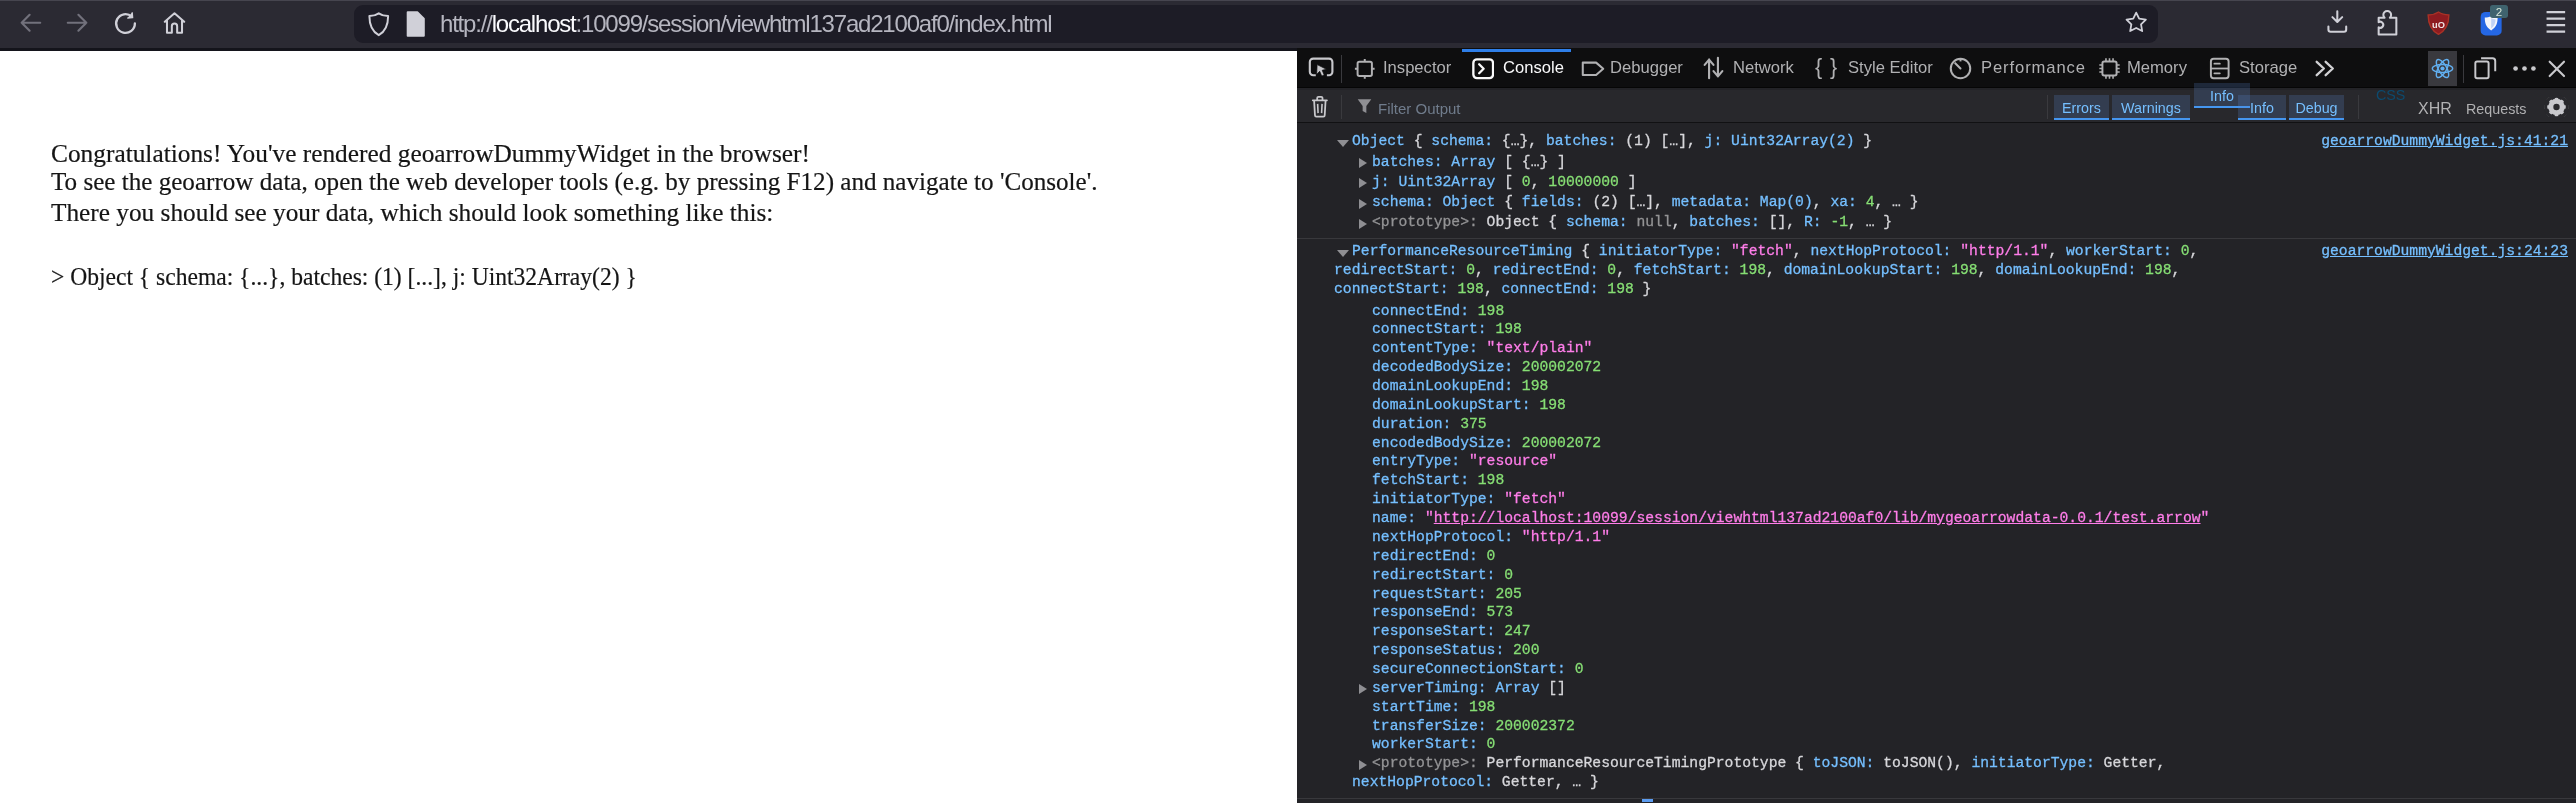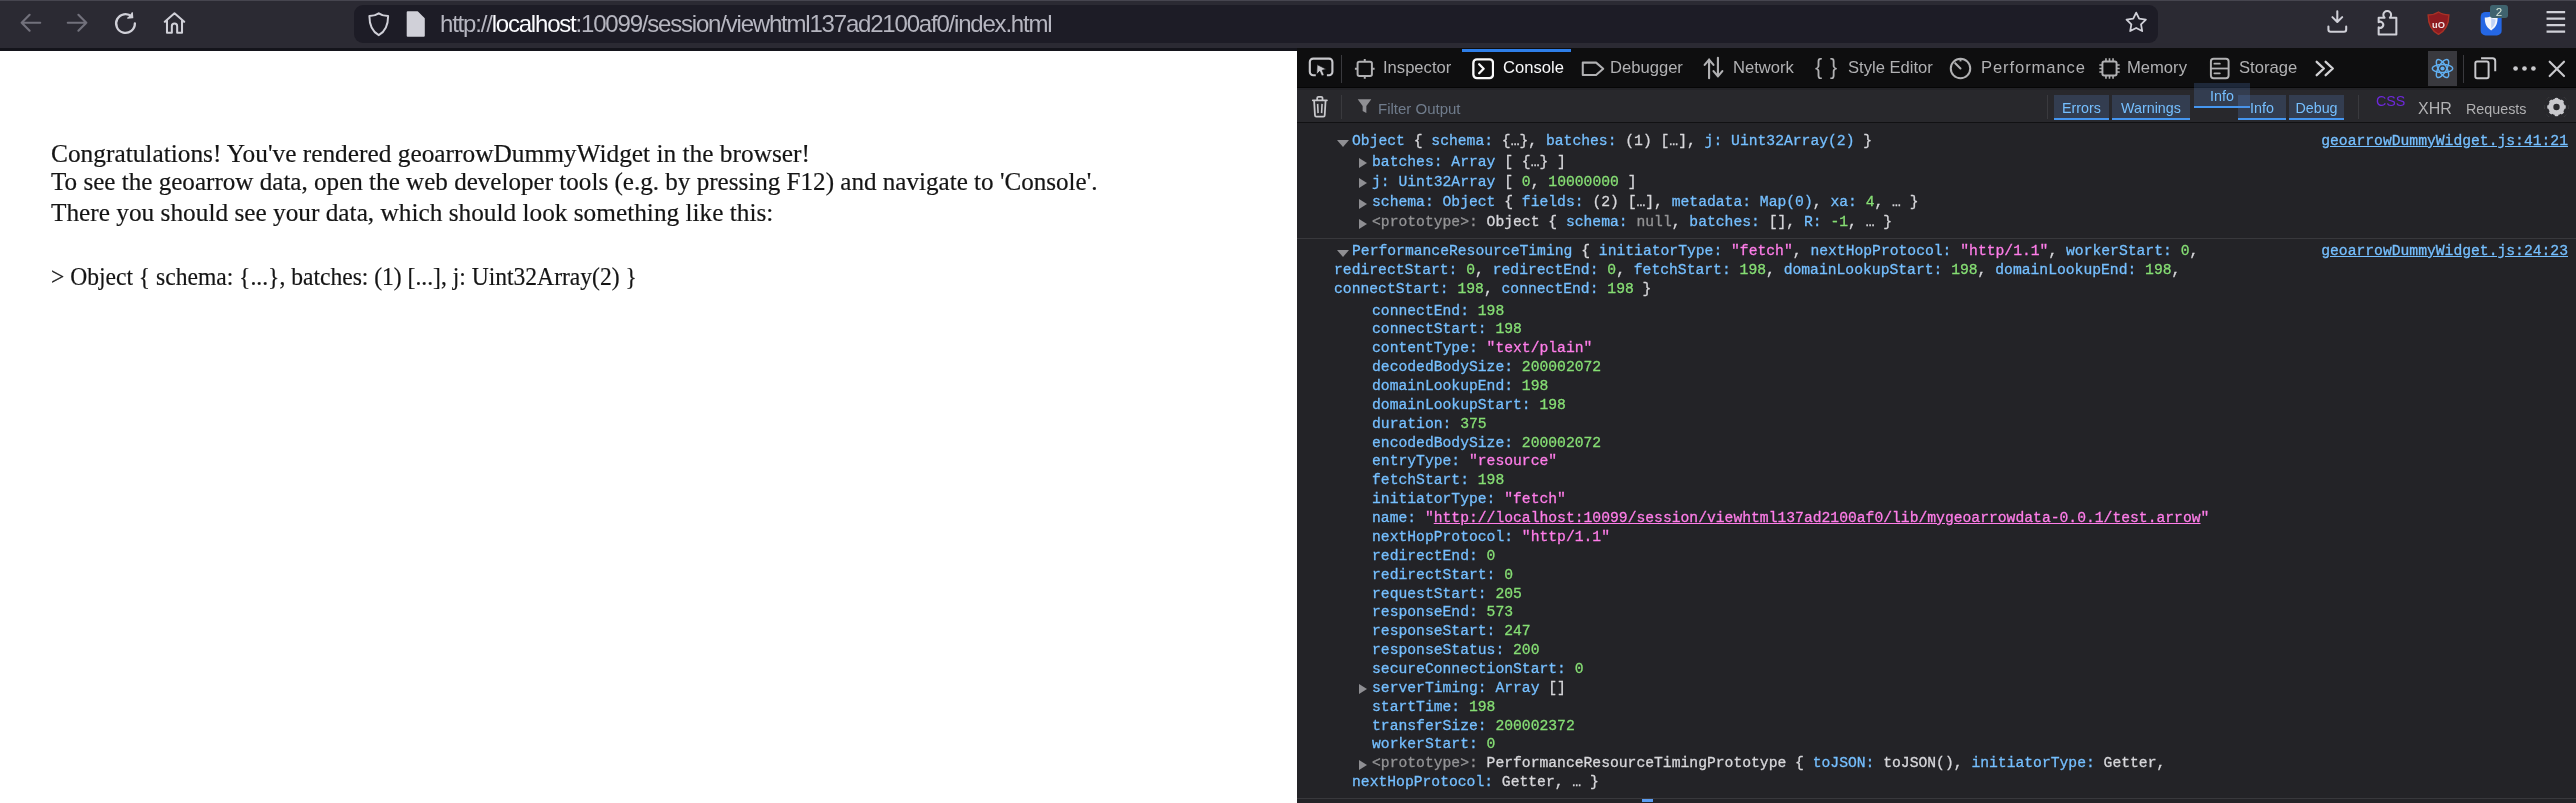--- a/index.html
+++ b/index.html
@@ -146,21 +146,21 @@
     <path d="M0.8 1.2 H16.2 L10.6 8.8 V16.8 L6.4 14.6 V8.8 Z" fill="#8f8f93"></path>
   </svg>
 <div class="abs" style="left:1378px;top:90px;height:33px;line-height:38px;font-size:15px;color:#707c8c">Filter Output</div>
 <div class="abs" style="left:2047px;top:95px;width:0.9px;height:24px;background:#3a3a3e"></div>
 <div class="abs" style="left:2054px;top:95px;width:55px;height:25px;background:rgba(89,138,211,0.22);border-bottom:2.2px solid #4596f0;color:#75bfff;font-size:14.3px;text-align:center;line-height:27px">Errors</div>
 <div class="abs" style="left:2112px;top:95px;width:78px;height:25px;background:rgba(89,138,211,0.22);border-bottom:2.2px solid #4596f0;color:#75bfff;font-size:14.3px;text-align:center;line-height:27px">Warnings</div>
 <div class="abs" style="left:2194px;top:83px;width:56px;height:25px;background:rgba(89,138,211,0.22);border-bottom:2.2px solid #4596f0;color:#75bfff;font-size:14.3px;text-align:center;line-height:27px">Info</div>
 <div class="abs" style="left:2238px;top:95px;width:48px;height:25px;background:rgba(89,138,211,0.22);border-bottom:2.2px solid #4596f0;color:#75bfff;font-size:14.3px;text-align:center;line-height:27px">Info</div>
 <div class="abs" style="left:2289px;top:95px;width:55px;height:25px;background:rgba(89,138,211,0.22);border-bottom:2.2px solid #4596f0;color:#75bfff;font-size:14.3px;text-align:center;line-height:27px">Debug</div>
 <div class="abs" style="left:2358px;top:95px;width:0.9px;height:24px;background:#3a3a3e"></div>
-<div class="abs" style="left:2376px;top:82px;height:33px;line-height:38px;font-size:14.3px;color:#6d28d9">CSS</div>
+<div class="abs" style="left:2376px;top:76px;height:33px;line-height:38px;font-size:14.3px;color:#0c4a6e">CSS</div>
 <div class="abs" style="left:2418px;top:90px;height:33px;line-height:38px;font-size:16px;color:#b1b1b3">XHR</div>
 <div class="abs" style="left:2466px;top:90px;height:33px;line-height:38px;font-size:14.3px;color:#b1b1b3">Requests</div>
 <svg class="abs" style="left:2544px;top:95px" width="25" height="24" viewBox="0 0 28 27" fill="none">
     <rect x="12" y="0" width="4" height="27" fill="#c8c8cc" transform="rotate(0 14 13.5)"></rect>
     <rect x="12" y="0" width="4" height="27" fill="#c8c8cc" transform="rotate(45 14 13.5)"></rect>
     <rect x="12" y="0" width="4" height="27" fill="#c8c8cc" transform="rotate(90 14 13.5)"></rect>
     <rect x="12" y="0" width="4" height="27" fill="#c8c8cc" transform="rotate(135 14 13.5)"></rect>
     <circle cx="14" cy="13.5" r="9.3" fill="#c8c8cc"></circle>
     <circle cx="14" cy="13.5" r="12.2" fill="none" stroke="#28282c" stroke-width="3.4"></circle>
     <circle cx="14" cy="13.5" r="3.6" fill="#28282c"></circle>

